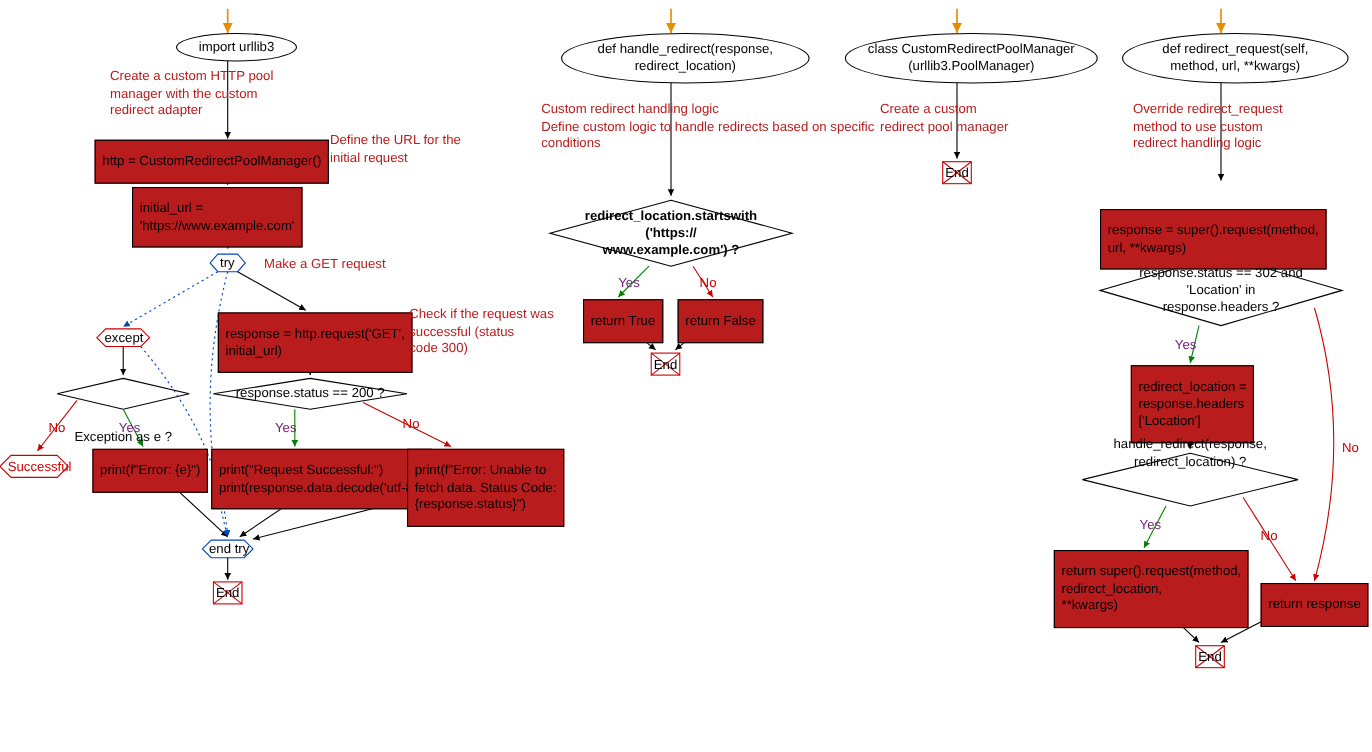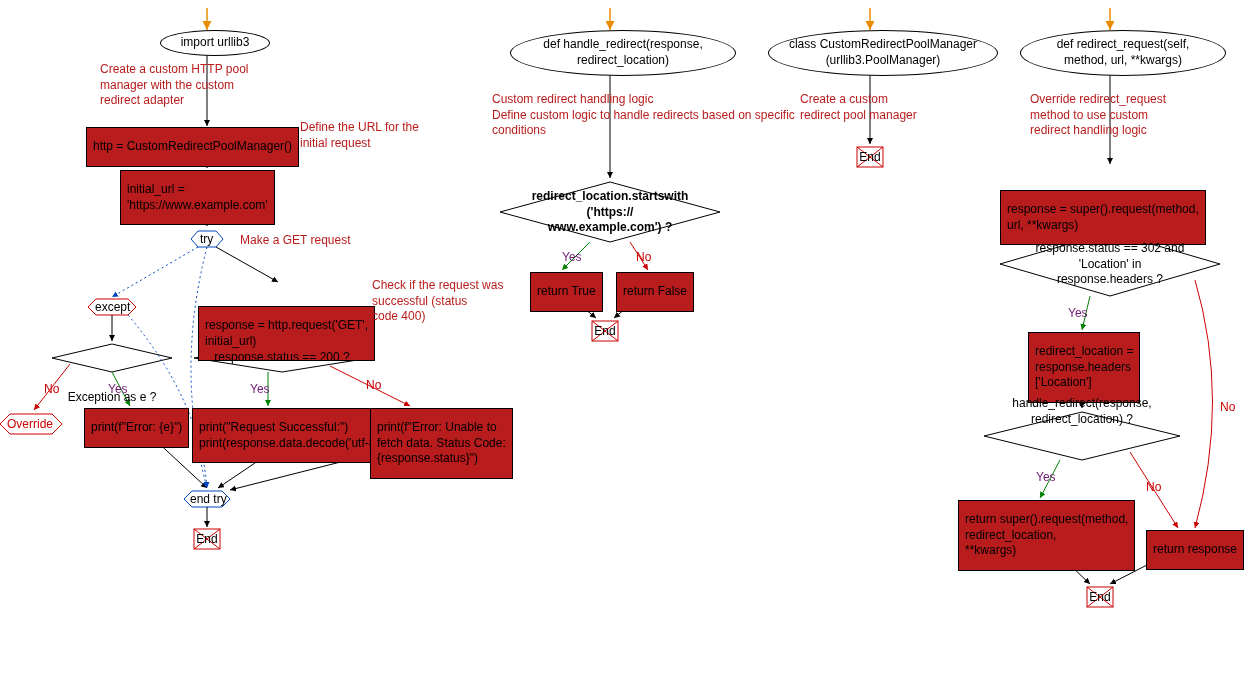--- a/index.html
+++ b/index.html
@@ -178,35 +178,35 @@
 <div class="box" style="left:86px; top:127px;">http = CustomRedirectPoolManager()</div>
 <div class="comment" style="left:300px; top:120px; white-space:pre;">Define the URL for the
 initial request</div>
 <div class="box" style="left:120px; top:170px; text-align:left; white-space:pre;">initial_url =
 'https://www.example.com'</div>
 
 <div class="label" style="left:200px; top:232px;">try</div>
 <div class="comment" style="left:240px; top:233px;">Make a GET request</div>
 <div class="label" style="left:95px; top:300px;">except</div>
 
-<div class="box" style="left:198px; top:284px; text-align:left; white-space:pre;margin-top:22px;">response = http.request('GET',
+<div class="box" style="left:198px; top:284px; text-align:left; white-space:pre;">response = http.request('GET',
 initial_url)</div>
 <div class="comment" style="left:372px; top:278px; white-space:pre;">Check if the request was
 successful (status
-code 400)</div>
+code 300)</div>
 
 <div class="diamond-text" style="left:112px; top:358px;margin-top:40px;">Exception as e ?</div>
 <div class="diamond-text" style="left:282px; top:358px;">response.status == 200 ?</div>
 
 <div class="label red" style="left:44px; top:382px;">No</div>
 <div class="label green" style="left:108px; top:382px;">Yes</div>
 <div class="label green" style="left:250px; top:382px;">Yes</div>
 <div class="label red" style="left:366px; top:378px;">No</div>
 
-<div class="label red" style="left:7px; top:417px;">Override</div>
+<div class="label red" style="left:7px; top:417px;">Successful</div>
 <div class="box" style="left:84px; top:408px;">print(f"Error: {e}")</div>
 <div class="box" style="left:192px; top:408px; text-align:left; white-space:pre;">print("Request Successful:")
 print(response.data.decode('utf-8'))</div>
 <div class="box" style="left:370px; top:408px; text-align:left; white-space:pre;">print(f"Error: Unable to
 fetch data. Status Code:
 {response.status}")</div>
 
 <div class="label" style="left:190px; top:492px;">end try</div>
 
 <div class="end-box" style="left:193px; top:528px;">

